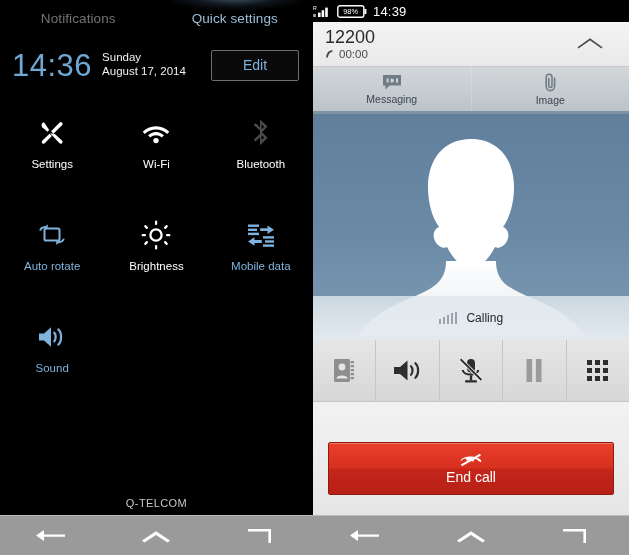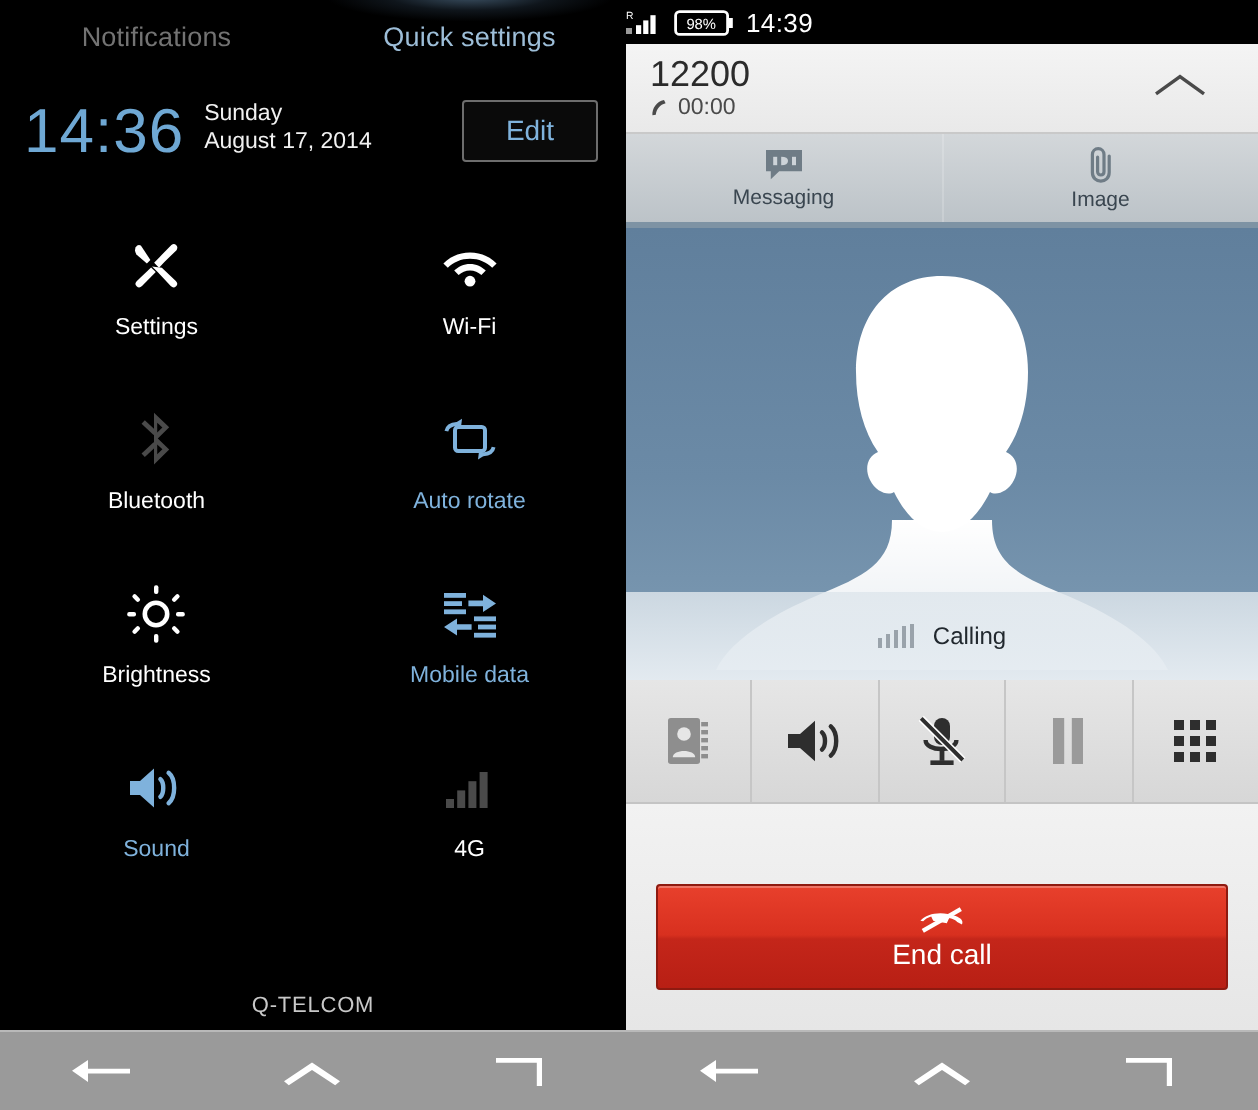--- a/index.html
+++ b/index.html
@@ -45,35 +45,35 @@
   }
   .clock-time {
     font-size: 31px; font-weight: 300; color: #6fa8d4;
     letter-spacing: .5px; line-height: 1;
   }
   .clock-date { margin-left: 10px; color: #f1f1f1; line-height: 1.18; }
   .clock-date .d1 { font-size: 11.5px; display: block; }
   .clock-date .d2 { font-size: 11.5px; display: block; }
   .edit-btn {
     margin-left: auto;
-    width: 68px; height: 31px;
+    width: 88px; height: 31px;
     border: 1px solid #6d6d6d;
     border-radius: 2px;
     background: #0a0a0a;
     color: #7fb2dc;
     font-size: 14px;
     display: flex; align-items: center; justify-content: center;
     cursor: pointer;
   }
 
   .grid {
     margin-top: 12px;
     display: grid;
-    grid-template-columns: repeat(2, 1fr);
-    row-gap: 0;
+    grid-template-columns: repeat(3, 1fr);
+    row-gap: 15px;
   }
   .tile {
     height: 87px;
     display: flex; flex-direction: column;
     align-items: center; justify-content: flex-start;
     padding-top: 12px;
     cursor: pointer;
   }
   .tile .glyph {
     height: 38px; width: 44px;
@@ -314,33 +314,20 @@
           <svg width="32" height="26" viewBox="0 0 32 26">
             <path d="M3 9.5 L8 9.5 L15 3.2 L15 22.8 L8 16.5 L3 16.5 Z" fill="#7fb2dc"></path>
             <path d="M18.2 8.6 C20.1 10.2 20.1 15.8 18.2 17.4" fill="none" stroke="#7fb2dc" stroke-width="2.2" stroke-linecap="round"></path>
             <path d="M22.3 5.4 C26.0 8.4 26.0 17.6 22.3 20.6" fill="none" stroke="#7fb2dc" stroke-width="2.2" stroke-linecap="round"></path>
           </svg>
         </span>
         <span class="tlabel blu">Sound</span>
       </div>
 
 
-      <div class="tile">
-        <span class="glyph">
-          <svg width="26" height="22" viewBox="0 0 26 22">
-            <g fill="#4a4a4a">
-              <rect x="1" y="16.5" width="4" height="4.5"></rect>
-              <rect x="6.6" y="12.2" width="4" height="8.8"></rect>
-              <rect x="12.2" y="7.6" width="4" height="13.4"></rect>
-              <rect x="17.8" y="3.0" width="4" height="18.0"></rect>
-            </g>
-          </svg>
-        </span>
-        <span class="tlabel on">4G</span>
-      </div>
     </div>
 
     <div class="carrier">Q-TELCOM</div>
 
     <div class="navbar">
       <div class="nb">
         <svg width="34" height="16" viewBox="0 0 34 16">
           <path d="M30 8.8 L9 8.8 L9 13 L1 7.4 L9 2 L9 6.4 L30 6.4 Z" fill="#fff"></path>
         </svg>
       </div>

